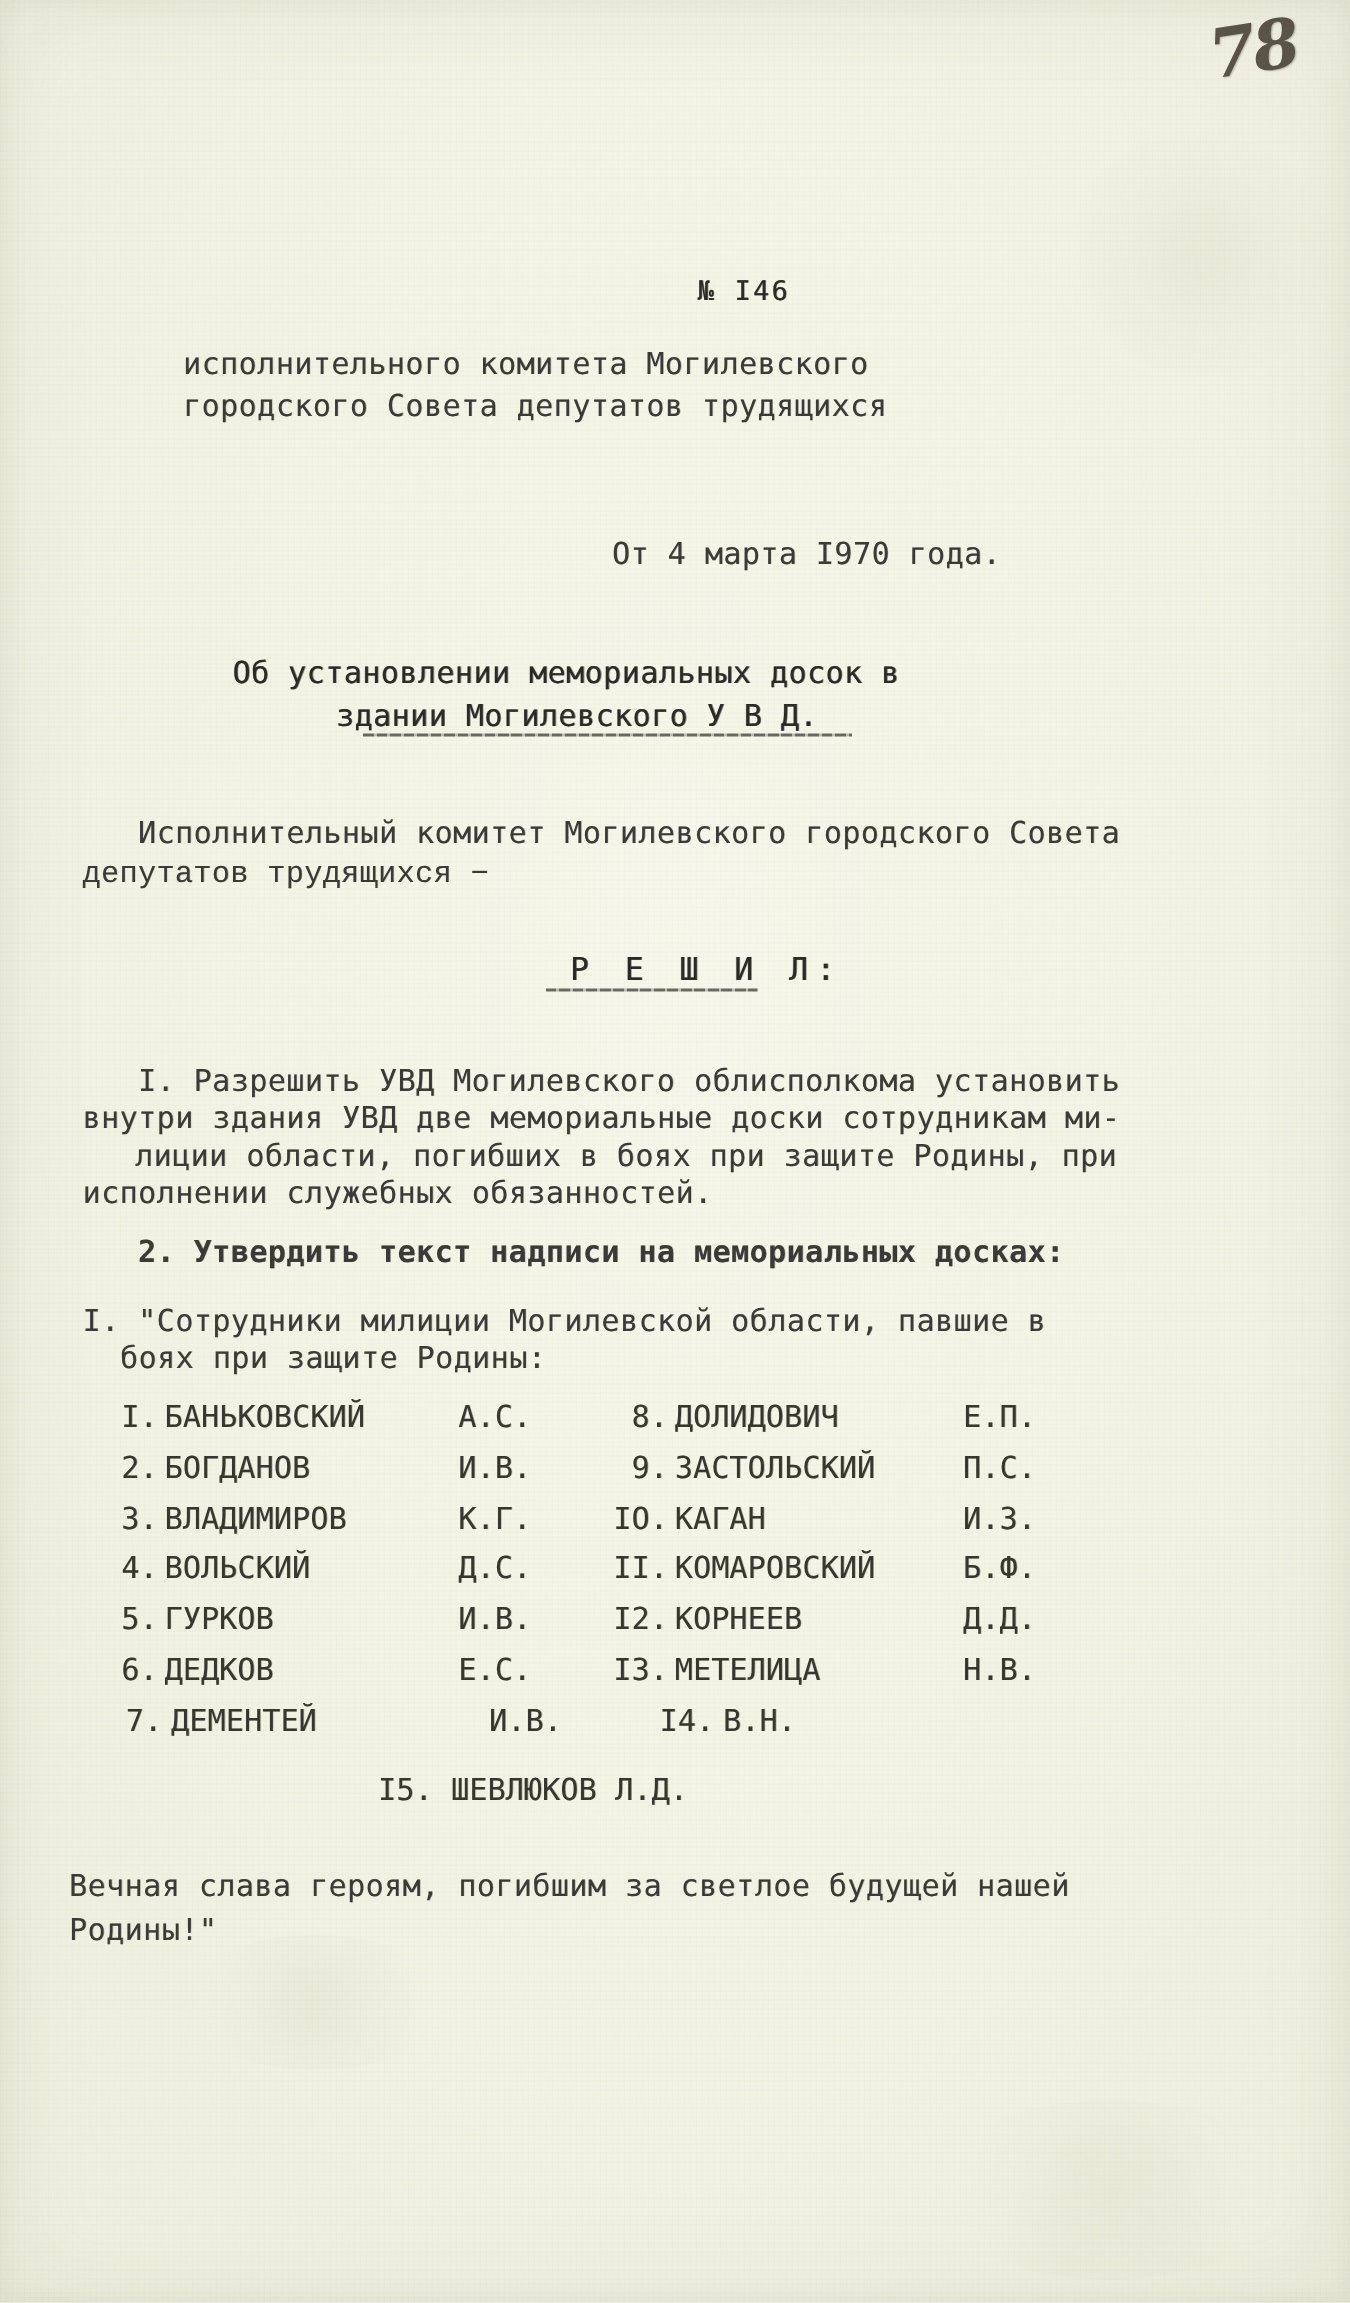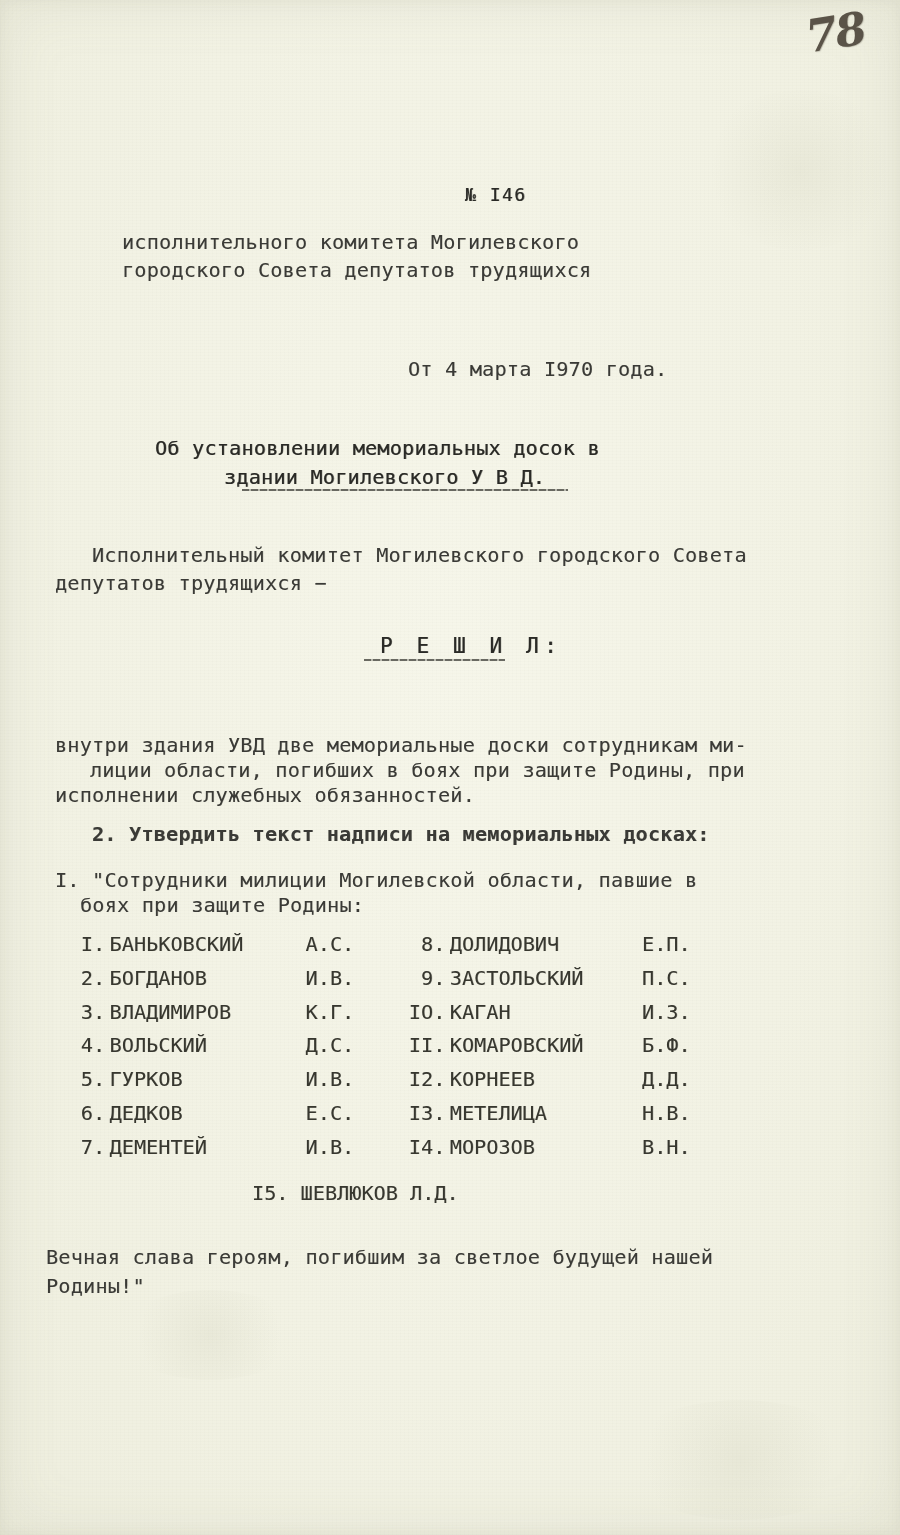--- a/index.html
+++ b/index.html
@@ -143,25 +143,26 @@
   <div class="tw" style="left:122px; top:228px;">исполнительного комитета Могилевского</div>
   <div class="tw" style="left:122px; top:256px;">городского Совета депутатов трудящихся</div>
 
   <div class="tw" style="left:408px; top:355px;">От 4 марта I970 года.</div>
 
   <div class="tw strong" style="left:155px; top:434px;">Об установлении мемориальных досок в</div>
   <div class="tw strong" style="left:180px; top:463px;margin-left:44px;">здании Могилевского У В Д.</div>
   <div class="underline-run" style="left:242px; top:489px; width:326px;"></div>
 
   <div class="tw" style="left:92px; top:541px;">Исполнительный комитет Могилевского городского Совета</div>
-  <div class="tw" style="left:55px; top:569px;">депутатов трудящихся −</div>
+  <div class="tw" style="left:55px; top:569px;font-family:Liberation Mono, monospace;">депутатов трудящихся −</div>
 
   <div class="tw strong spaced" style="left:380px; top:632px; font-size:21px;">Р Е Ш И Л:</div>
   <div class="underline-run" style="left:364px; top:659px; width:141px;"></div>
 
+  <div class="tw" style="left:92px; top:706px;">I. Разрешить УВД Могилевского облисполкома установить</div>
   <div class="tw" style="left:55px; top:731px;">внутри здания УВД две мемориальные доски сотрудникам ми-</div>
   <div class="tw" style="left:55px; top:756px;margin-left:35px;">лиции области, погибших в боях при защите Родины, при</div>
   <div class="tw" style="left:55px; top:781px;">исполнении служебных обязанностей.</div>
 
   <div class="tw" style="left:92px; top:820px;font-weight:bold;">2. Утвердить текст надписи на мемориальных досках:</div>
 
   <div class="tw" style="left:55px; top:866px;">I. "Сотрудники милиции Могилевской области, павшие в</div>
   <div class="tw" style="left:80px; top:891px;">боях при защите Родины:</div>
 
   <div class="names">
@@ -225,21 +226,20 @@
       <span class="c-sur2">МЕТЕЛИЦА</span>
       <span class="c-ini2">Н.В.</span>
     </div>
     <div class="name-row">
       <span class="c-num">7</span>
       <span class="c-dot">.</span>
       <span class="c-sur">ДЕМЕНТЕЙ</span>
       <span class="c-ini">И.В.</span>
       <span class="c-num2">I4</span>
       <span class="c-dot2">.</span>
-      <span class="c-sur2">МОРОЗОВ</span>
       <span class="c-ini2">В.Н.</span>
     </div>
   </div>
 
   <div class="name-15">I5. ШЕВЛЮКОВ Л.Д.</div>
 
   <div class="tw" style="left:46px; top:1243px;">Вечная слава героям, погибшим за светлое будущей нашей</div>
   <div class="tw" style="left:46px; top:1272px;">Родины!"</div>
 
 </div>

